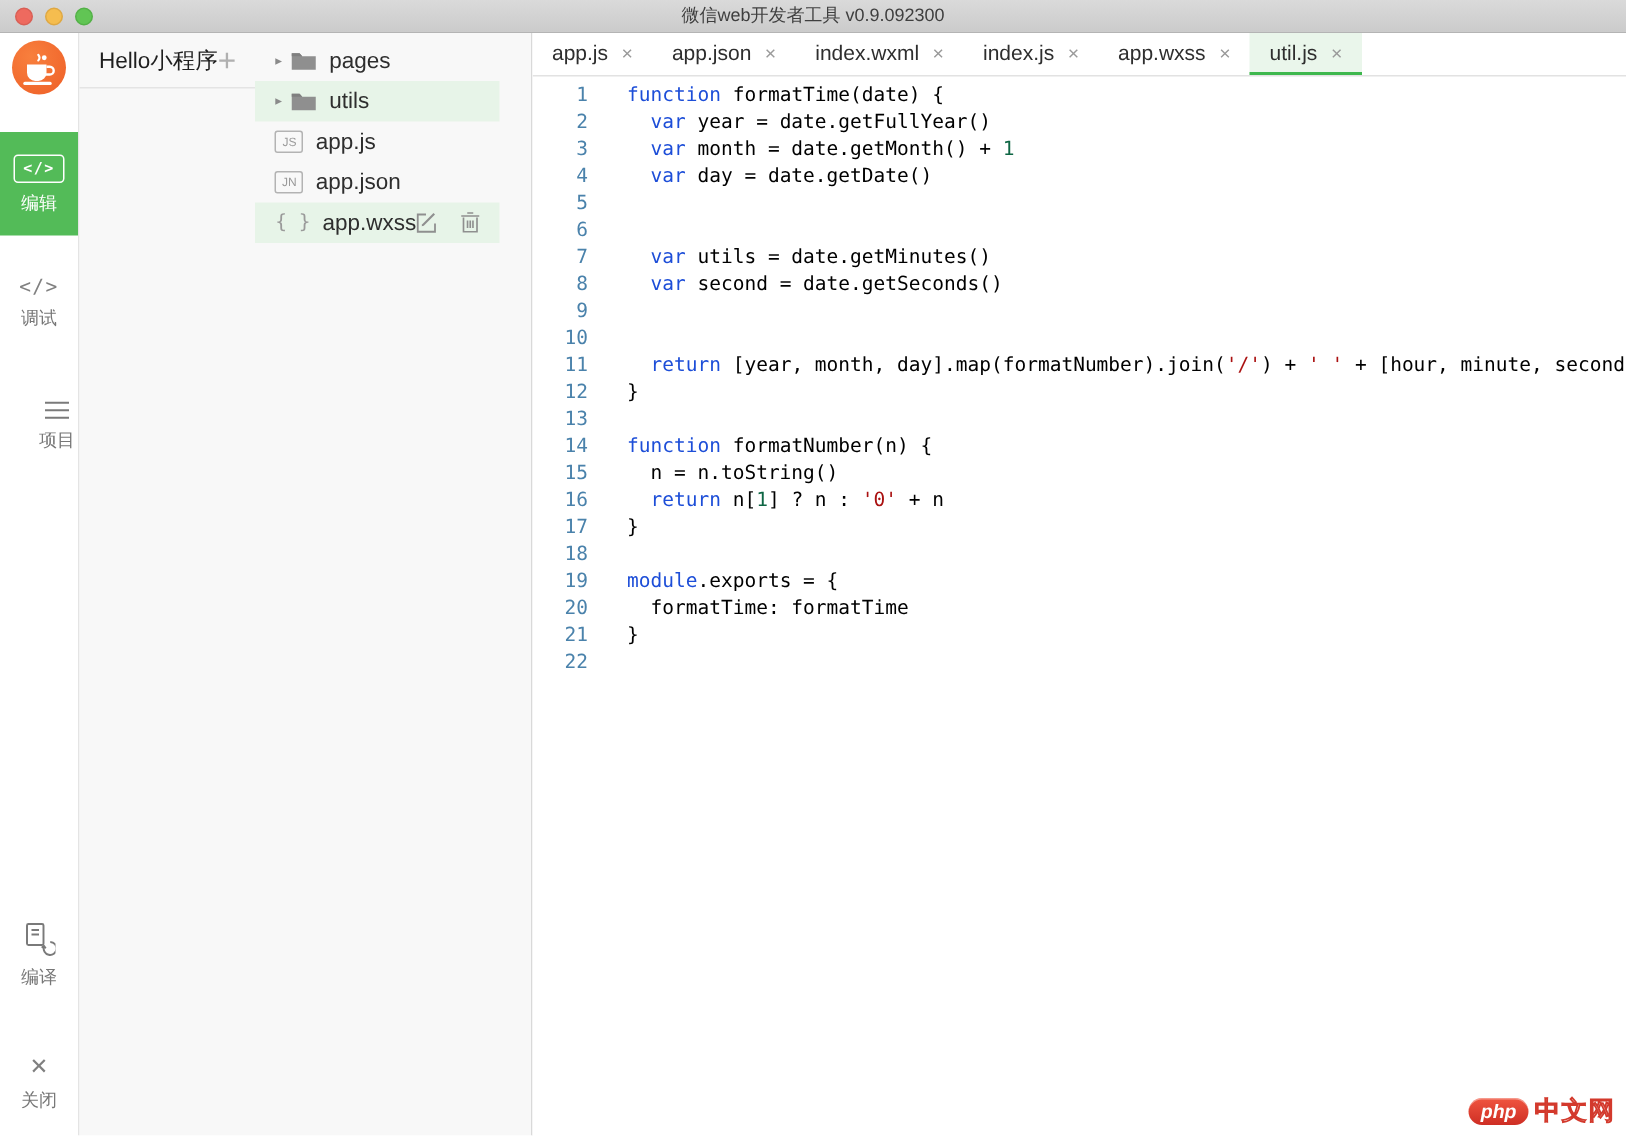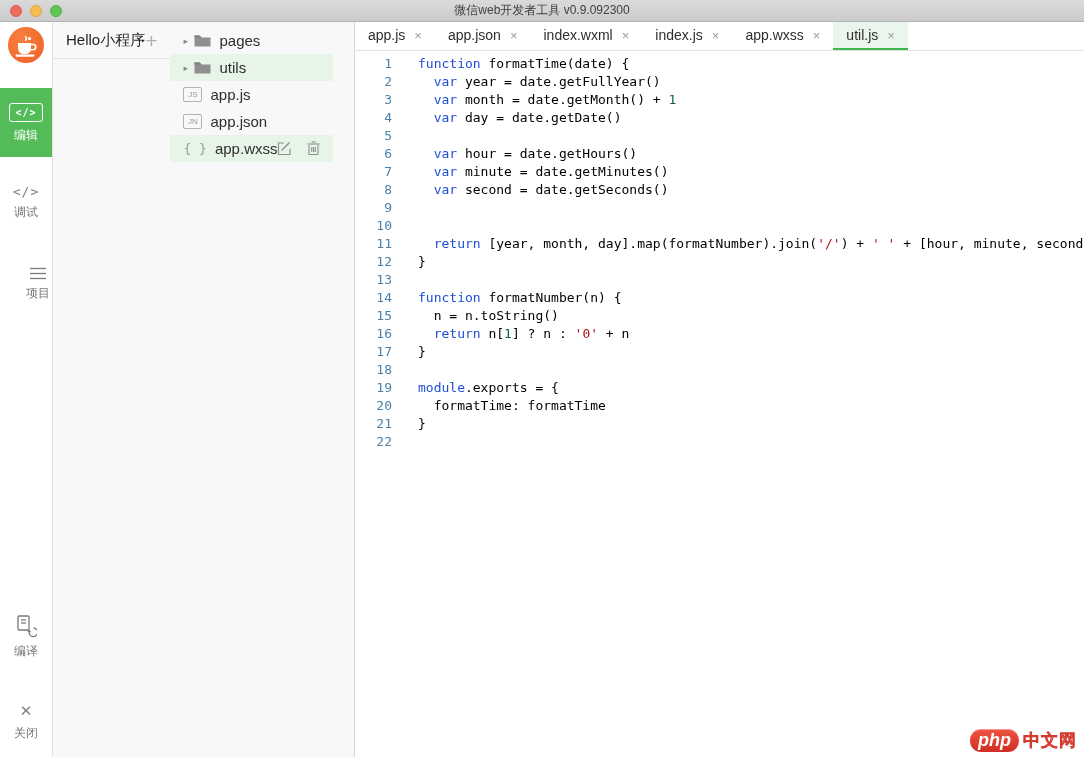--- a/index.html
+++ b/index.html
@@ -70,21 +70,21 @@
   .cm-line { display:flex; white-space:pre; }
   .gutter { width:37px; flex:none; text-align:right; color:#4a82ab; user-select:none; }
   .line-text { padding-left:26px; color:#000; min-height:18px; }
   .tk-k { color:#1d4ed8; }
   .tk-n { color:#0e6644; }
   .tk-s { color:#aa1111; }
 
   
   .watermark { position:absolute; right:7px; bottom:5px; display:flex; align-items:center; gap:4px; }
   .wm-badge { background:linear-gradient(#f05540,#ce2e24); color:#fff; font-style:italic; font-weight:bold;
-              border-radius:11px; padding:2px 8px 3px; font-size:18px; line-height:1;
+              border-radius:11px; padding:2px 8px 3px; font-size:13px; line-height:1;
               box-shadow:inset 0 1px 0 rgba(255,255,255,.4); }
   .wm-text { font-weight:normal; font-size:17px; color:#fff; -webkit-text-stroke:1.2px #d3392c; letter-spacing:1px; }
 </style>
 </head>
 <body>
 
 <div class="titlebar">
   <div class="lights">
     <span class="light red"></span>
     <span class="light yellow"></span>
@@ -235,22 +235,22 @@
           <span>util.js</span>
           <span class="tab-close">×</span>
         </div>
       </div>
     <div class="code" id="code">
         <div class="cm-line"><span class="gutter">1</span><span class="line-text"><span class="tk-k">function</span><span> formatTime(date) {</span></span></div>
         <div class="cm-line"><span class="gutter">2</span><span class="line-text"><span>  </span><span class="tk-k">var</span><span> year = date.getFullYear()</span></span></div>
         <div class="cm-line"><span class="gutter">3</span><span class="line-text"><span>  </span><span class="tk-k">var</span><span> month = date.getMonth() + </span><span class="tk-n">1</span></span></div>
         <div class="cm-line"><span class="gutter">4</span><span class="line-text"><span>  </span><span class="tk-k">var</span><span> day = date.getDate()</span></span></div>
         <div class="cm-line"><span class="gutter">5</span><span class="line-text"></span></div>
-        <div class="cm-line"><span class="gutter">6</span><span class="line-text"><span>  </span><span class="tk-k">var</span><span> hour = date.getHours()</span></span></div>
-        <div class="cm-line"><span class="gutter">7</span><span class="line-text"><span>  </span><span class="tk-k">var</span><span> minute = date.getMinutes()</span></span></div>
+        <div class="cm-line"><span class="gutter">6</span></div>
+        <div class="cm-line"><span class="gutter">7</span><span class="line-text"><span>  </span><span class="tk-k">var</span><span> utils = date.getMinutes()</span></span></div>
         <div class="cm-line"><span class="gutter">8</span><span class="line-text"><span>  </span><span class="tk-k">var</span><span> second = date.getSeconds()</span></span></div>
         <div class="cm-line"><span class="gutter">9</span><span class="line-text"></span></div>
         <div class="cm-line"><span class="gutter">10</span><span class="line-text"></span></div>
         <div class="cm-line"><span class="gutter">11</span><span class="line-text"><span>  </span><span class="tk-k">return</span><span> [year, month, day].map(formatNumber).join(</span><span class="tk-s">'/'</span><span>) + </span><span class="tk-s">' '</span><span> + [hour, minute, second].map(f</span></span></div>
         <div class="cm-line"><span class="gutter">12</span><span class="line-text"><span>}</span></span></div>
         <div class="cm-line"><span class="gutter">13</span><span class="line-text"></span></div>
         <div class="cm-line"><span class="gutter">14</span><span class="line-text"><span class="tk-k">function</span><span> formatNumber(n) {</span></span></div>
         <div class="cm-line"><span class="gutter">15</span><span class="line-text"><span>  n = n.toString()</span></span></div>
         <div class="cm-line"><span class="gutter">16</span><span class="line-text"><span>  </span><span class="tk-k">return</span><span> n[</span><span class="tk-n">1</span><span>] ? n : </span><span class="tk-s">'0'</span><span> + n</span></span></div>
         <div class="cm-line"><span class="gutter">17</span><span class="line-text"><span>}</span></span></div>

